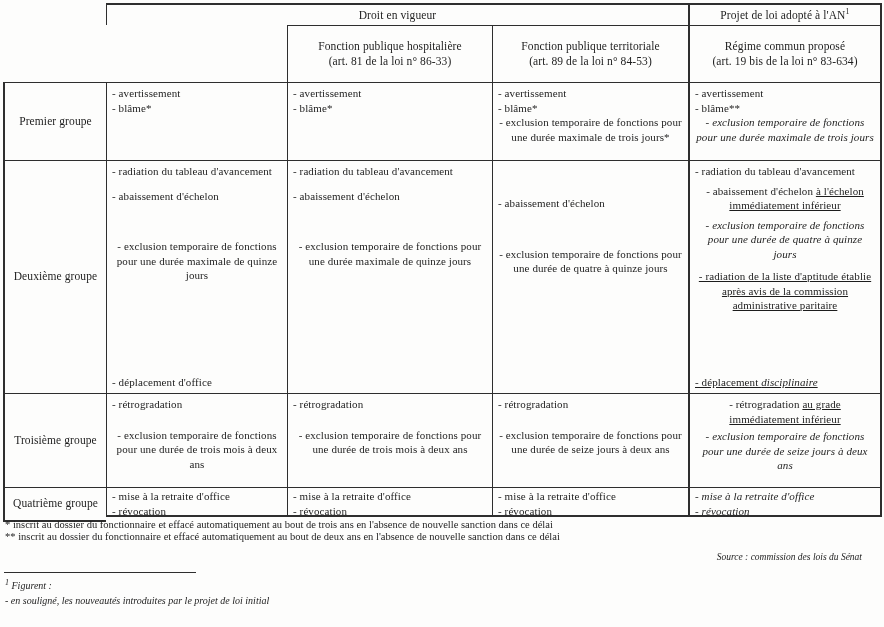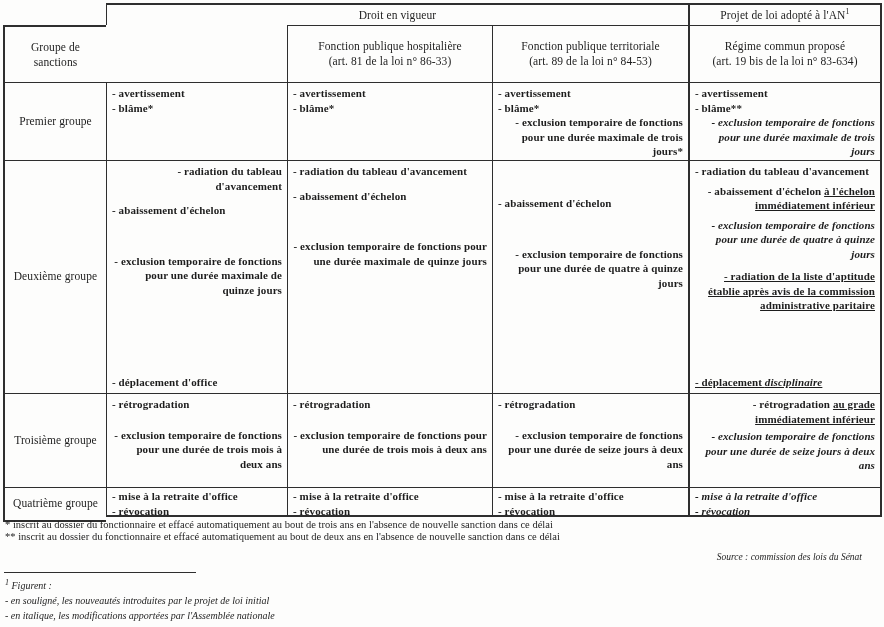--- a/index.html
+++ b/index.html
@@ -12,21 +12,21 @@
   .cell{border:0 solid #2e2e2e;overflow:hidden;box-sizing:border-box;}
   
   .bt{border-top-width:1px}.bt2{border-top-width:2px}
   .bl{border-left-width:1px}.bl2{border-left-width:2px}
   .br2{border-right-width:2px}.bb2{border-bottom-width:2px}
   .c1{grid-column:1}.c2{grid-column:2}.c3{grid-column:3}.c4{grid-column:4}.c5{grid-column:5}
   .r1{grid-row:1}.r2{grid-row:2}.r3{grid-row:3}.r4{grid-row:4}.r5{grid-row:5}.r6{grid-row:6}
   .span234{grid-column:2/5}
   .hd{display:flex;align-items:center;justify-content:center;text-align:center;font-size:11.5px;line-height:1.3;padding:1px 3px;}
   .lbl{display:flex;align-items:center;justify-content:center;text-align:center;font-size:11.5px;padding:16px 6px;}
-  .bd{padding:3px 5px;display:flex;flex-direction:column;align-items:flex-start;text-align:right;font-weight:bold;}
+  .bd{padding:3px 5px;display:flex;flex-direction:column;align-items:flex-start;text-align:center;}
   .bd.tight{padding:1px 5px;}
   p{margin:0;}
   .m3{margin-top:3px}.m10{margin-top:10px}.m16{margin-top:16px}
   .m32{margin-top:32px}.m36{margin-top:36px}.m5{margin-top:5px}.m8{margin-top:8px}.mA{margin-top:auto}
   .it{font-style:italic}.ul{text-decoration:underline}
   sup{font-size:8px;line-height:0;}
   .fn{position:absolute;left:5px;font-size:10.5px;white-space:nowrap;}
   .fn1{top:519px}.fn2{top:531px}
   .source{position:absolute;right:22px;top:552px;font-size:9.5px;font-style:italic;}
   .rule{position:absolute;left:4px;top:572px;width:192px;height:0;border-top:1px solid #2e2e2e;}
@@ -39,23 +39,20 @@
   <div class="tbl">
 
     <div class="cell r1 c1"></div>
     <div class="cell r1 span234 hd bt2 bl">
       <span>Droit en vigueur</span>
     </div>
     <div class="cell r1 c5 hd bt2 bl2 br2">
       <span><span>Projet de loi adopté à l'AN</span><sup>1</sup></span>
     </div>
 
-    <div class="cell r2 c1 hd bt2 bl2">
-      <span>Groupe de sanctions</span>
-    </div>
     <div class="cell r2 c3 hd bt bl">
       <div>
           <p>Fonction publique hospitalière</p>
            <p>(art. 81 de la loi n° 86-33)</p>
         </div>
     </div>
     <div class="cell r2 c4 hd bt bl">
       <div>
           <p>Fonction publique territoriale</p>
            <p>(art. 89 de la loi n° 84-53)</p>
@@ -149,15 +146,14 @@
     </div>
   </div>
 
   <p class="fn fn2">** inscrit au dossier du fonctionnaire et effacé automatiquement au bout de deux ans en l'absence de nouvelle sanction dans ce délai</p>
   <p class="fn fn1">* inscrit au dossier du fonctionnaire et effacé automatiquement au bout de trois ans en l'absence de nouvelle sanction dans ce délai</p>
   <p class="source">Source : commission des lois du Sénat</p>
   <div class="rule"></div>
   <div class="notes">
     <p><sup>1</sup><span> Figurent :</span></p>
     <p>- en souligné, les nouveautés introduites par le projet de loi initial</p>
-    <p>- en italique, les modifications apportées par l'Assemblée nationale</p>
   </div>
 </div>
 
 </body></html>

